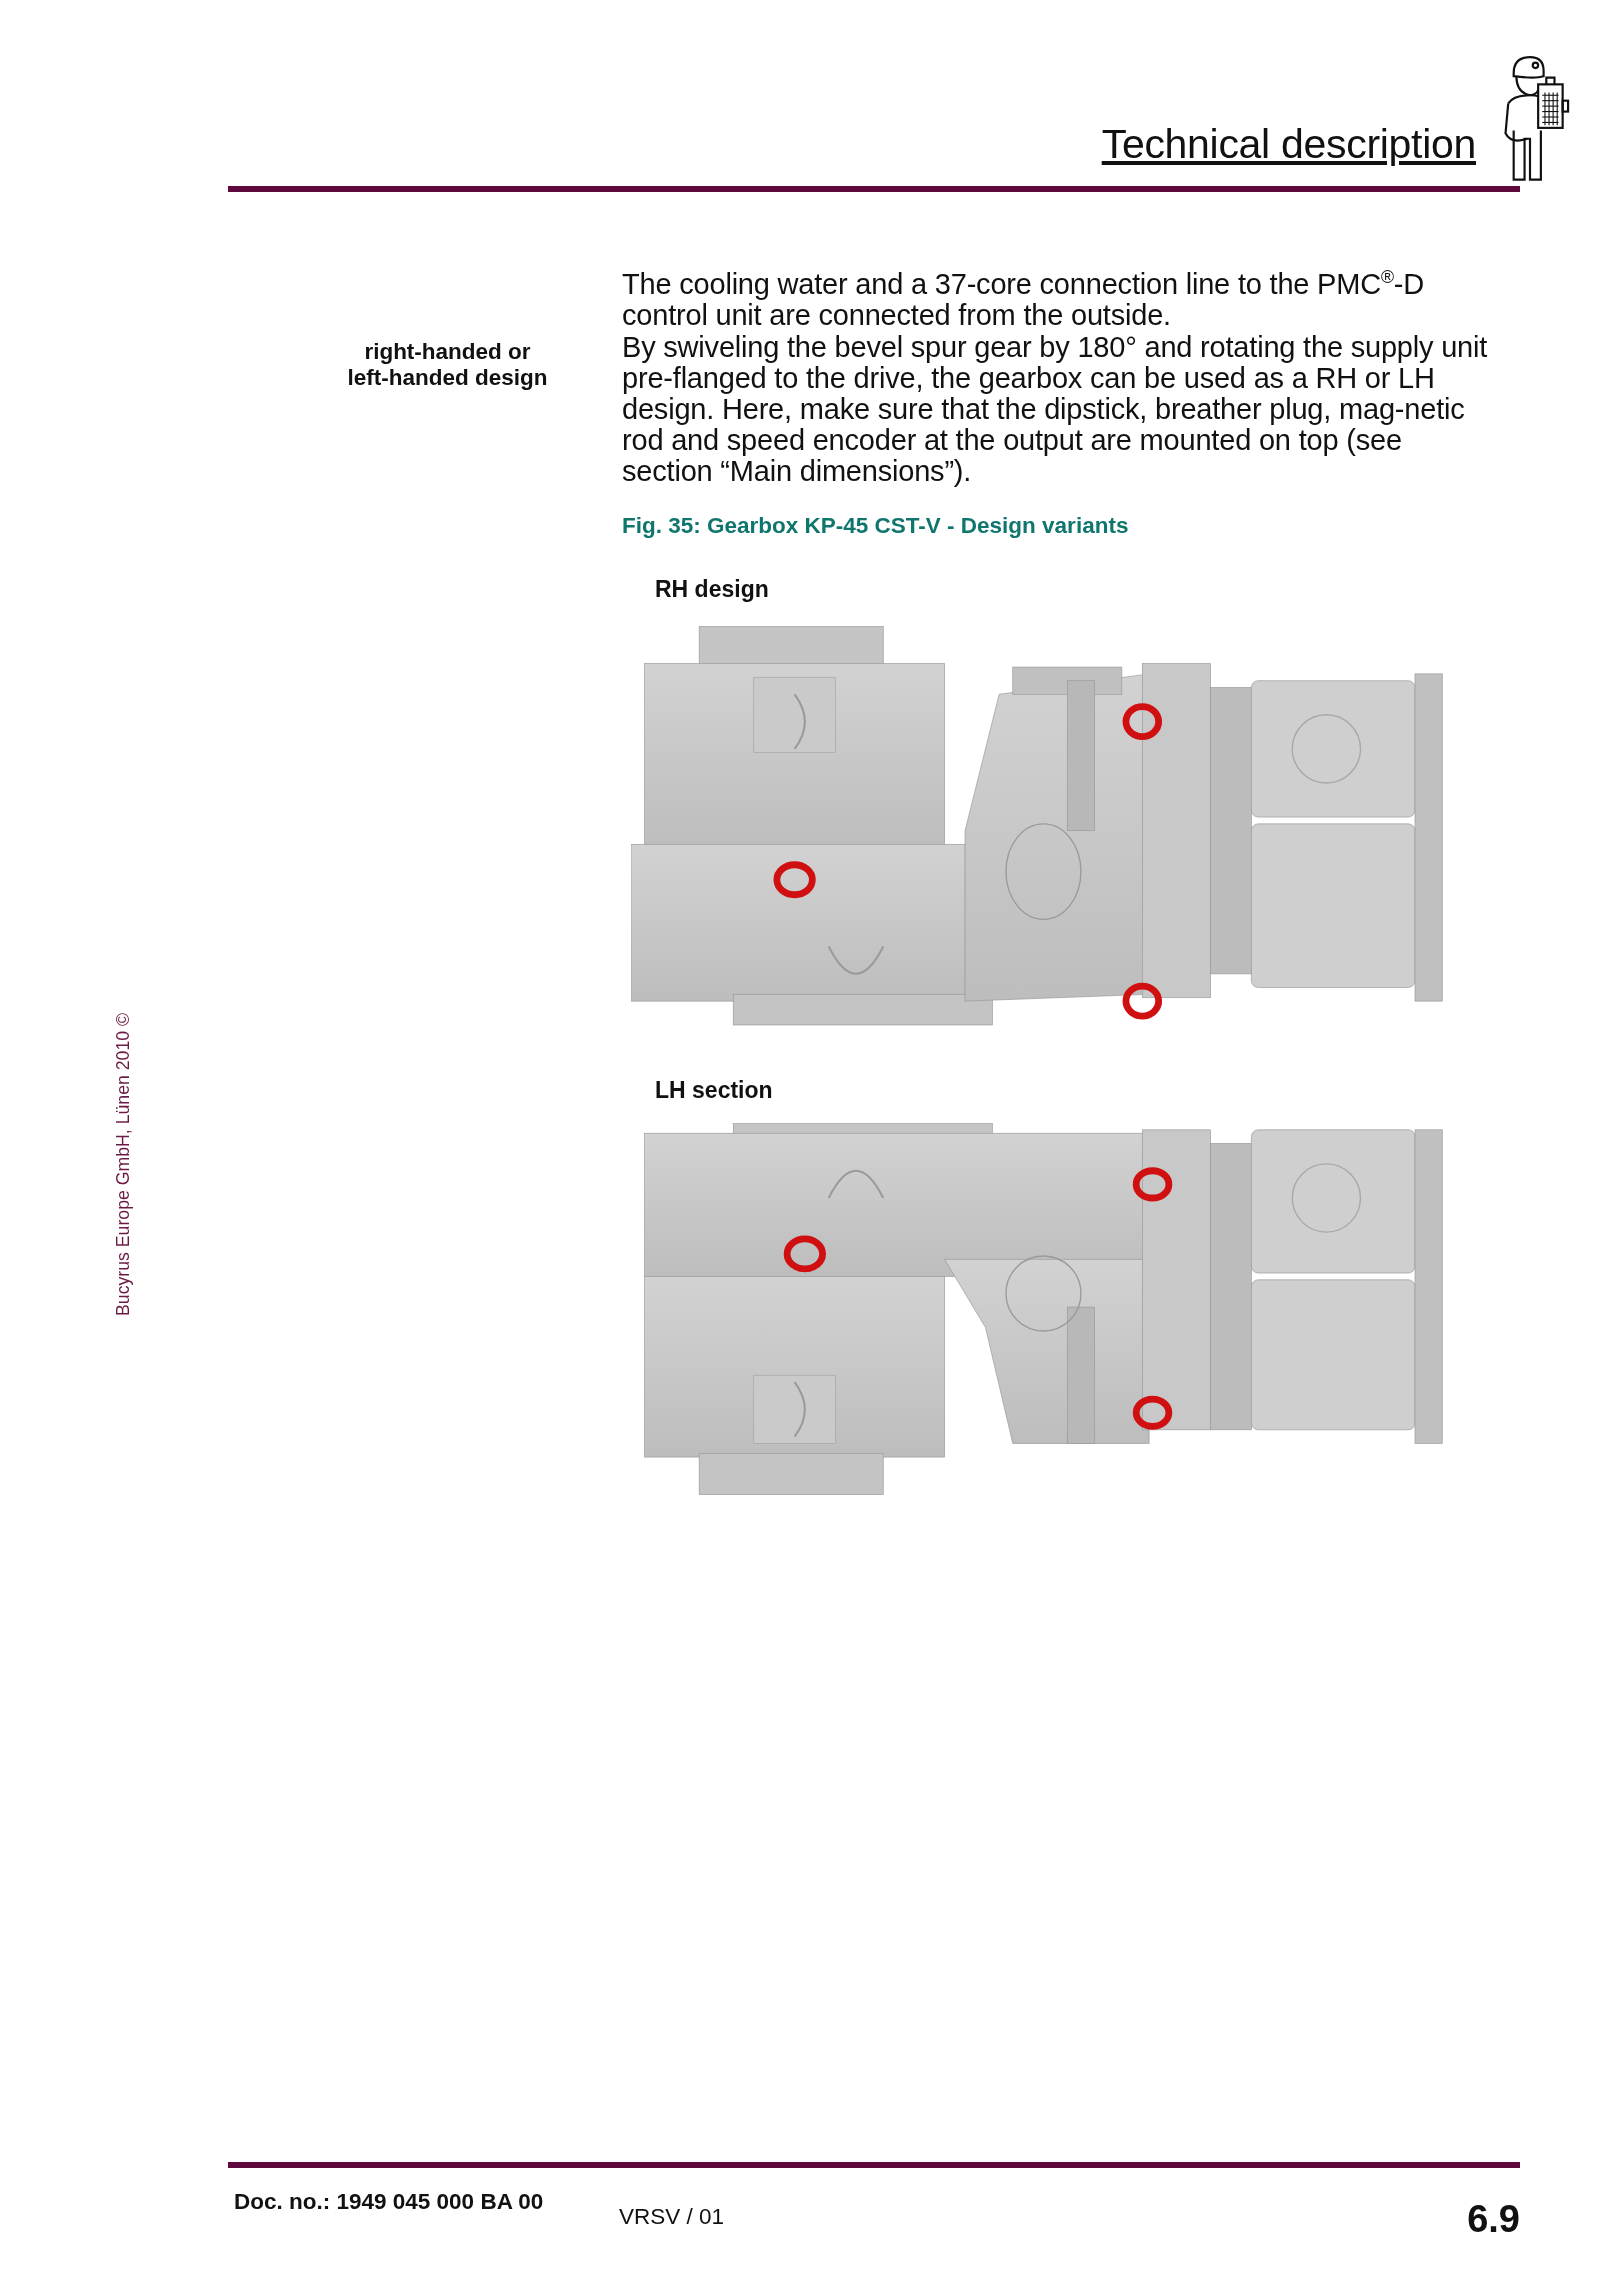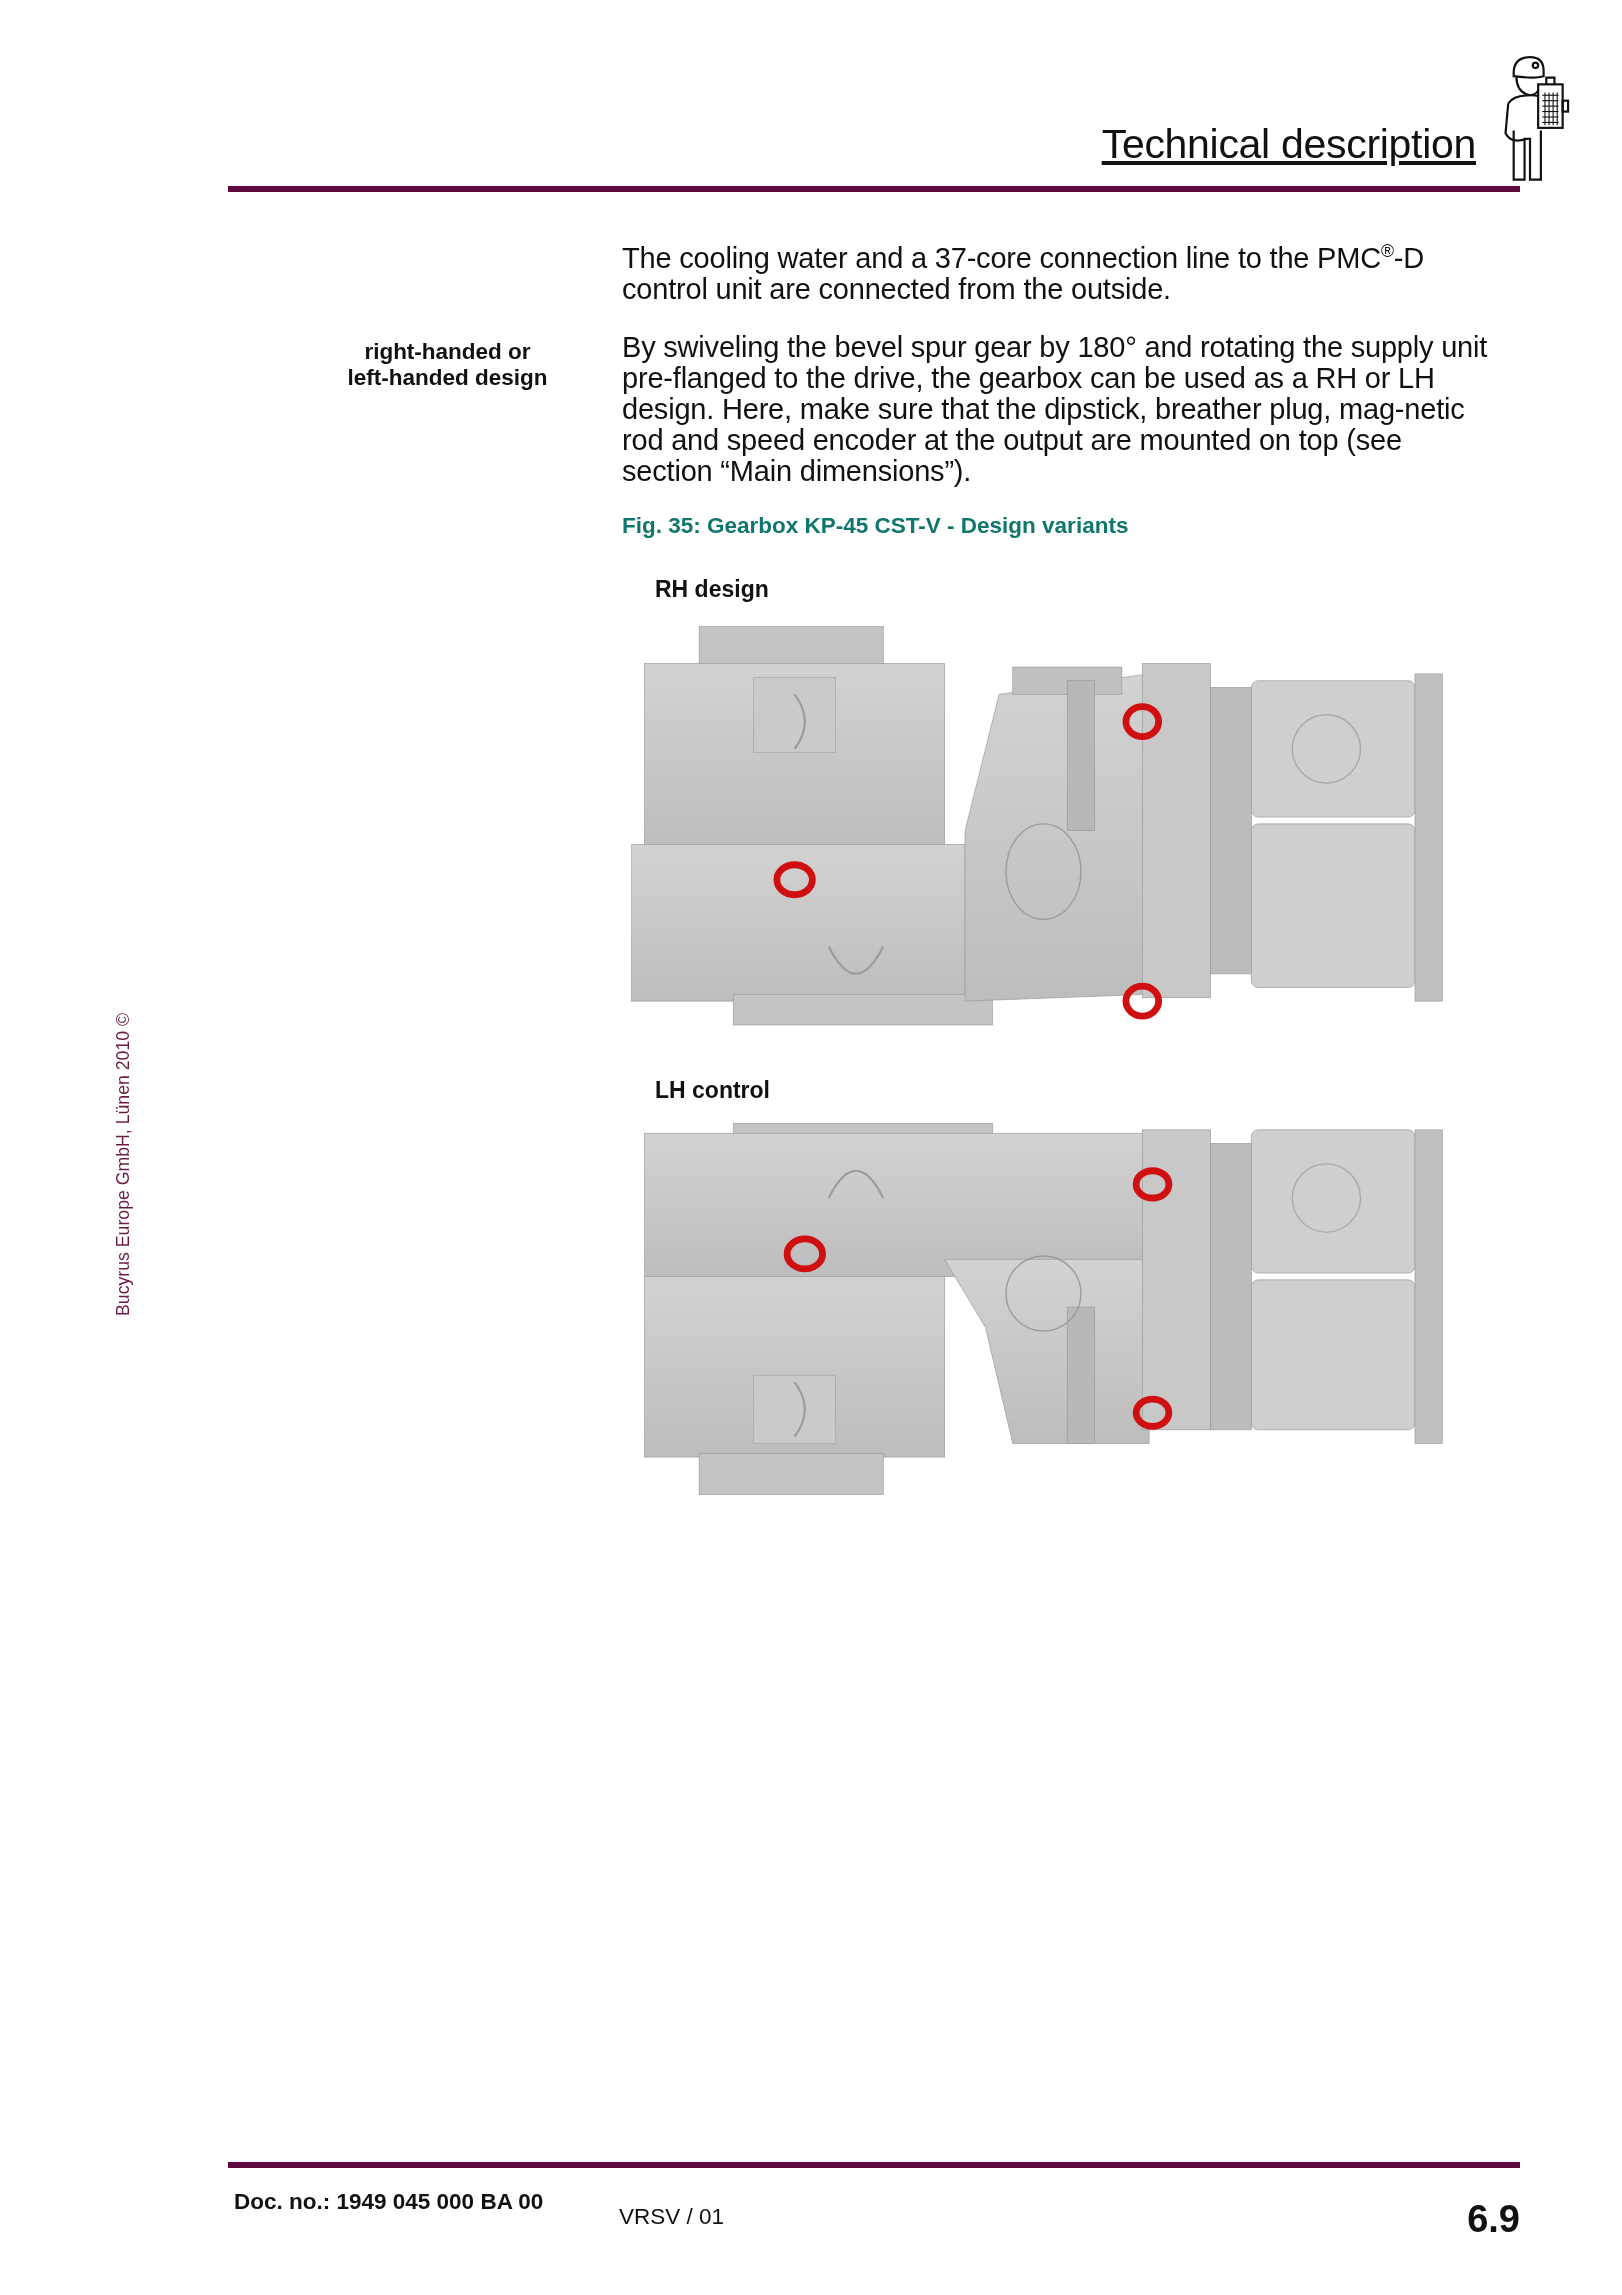--- a/index.html
+++ b/index.html
@@ -43,21 +43,21 @@
     <line x1="41" y1="32" x2="41" y2="56"></line>
       <line x1="44" y1="32" x2="44" y2="56"></line>
     <line x1="47" y1="32" x2="47" y2="56"></line>
       <line x1="50" y1="32" x2="50" y2="56"></line>
   </g>
   <rect x="54" y="38" width="4" height="8"></rect>
 </svg>
 
 <div class="abs rule" style="left:228px; top:186px; width:1292px;"></div>
 
-<div class="abs body-text" style="top:236px;">
+<div class="abs body-text" style="top:262px;">
   <span>The cooling water and a 37-core connection line to the PMC</span><sup style="font-size:17.7px;">®</sup><span>-D control unit are connected from the outside.</span>
 </div>
 
 <div class="abs margin-label">
   <div>right-handed or</div>
   <div>left-handed design</div>
 </div>
 
 <div class="abs body-text" style="top:332px; width:866px;">By swiveling the bevel spur gear by 180° and rotating the supply unit pre-flanged to the drive, the gearbox can be used as a RH or LH design. Here, make sure that the dipstick, breather plug, mag-netic rod and speed encoder at the output are mounted on top (see section “Main dimensions”).</div>
 
@@ -94,21 +94,21 @@
   <circle cx="1020" cy="180" r="50" fill="none" stroke="#a8a8a8" stroke-width="2"></circle>
   <rect x="1150" y="70" width="40" height="480" fill="#c0c0c0" stroke="#9a9a9a"></rect>
 
   <g fill="none" stroke="#d01010" stroke-width="10">
     <ellipse cx="240" cy="372" rx="26" ry="22"></ellipse>
     <ellipse cx="750" cy="140" rx="24" ry="22"></ellipse>
     <ellipse cx="750" cy="570" rx="24" ry="22" transform="translate(0,-20)"></ellipse>
   </g>
 </svg>
 
-<div class="abs sublabel" style="top:1077px;">LH control</div>
+<div class="abs sublabel" style="top:1077px;">LH section</div>
 
 <svg class="abs figure" style="top:1123px; height:375px;" viewBox="0 0 1194 550">
   <defs>
     <linearGradient id="g2" x1="0" y1="0" x2="0" y2="1">
       <stop offset="0" stop-color="#d2d2d2"></stop>
         <stop offset="1" stop-color="#bdbdbd"></stop>
     </linearGradient>
   </defs>
 
   <rect x="150" y="0" width="380" height="25" fill="#c4c4c4" stroke="#9a9a9a"></rect>

